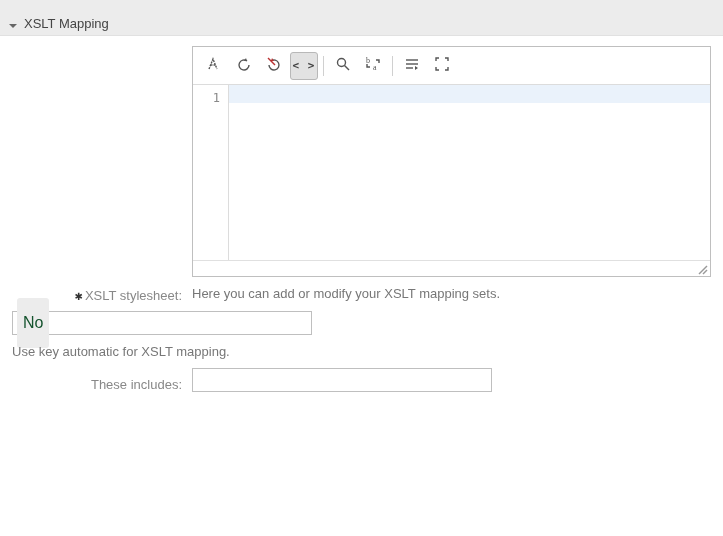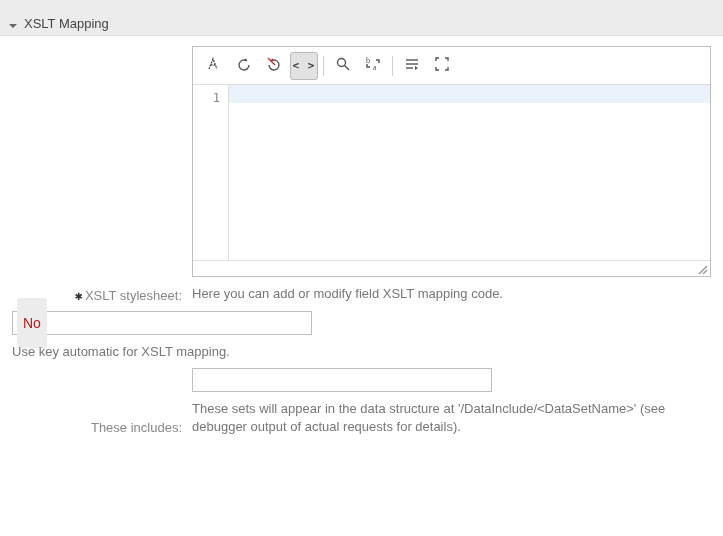--- a/index.html
+++ b/index.html
@@ -21,21 +21,21 @@
   .code-area-wrap { display:flex; height:176px; border-bottom:1px solid #e0e0e0; background:#fff; }
   .gutter { width:36px; background:#fff; border-right:1px solid #dcdcdc; text-align:right; padding:4px 8px 0 0; color:#888; font-family:Menlo,Consolas,monospace; font-size:12px; line-height:18px; }
   .code-area { flex:1; position:relative; }
   .active-line { position:absolute; top:0; left:0; right:0; height:18px; background:#eaf2fb; }
   .textarea { position:absolute; inset:0; border:none; outline:none; resize:none; background:transparent; font-family:Menlo,Consolas,monospace; font-size:12px; padding:4px 6px; line-height:18px; }
   .drag-row { height:15px; background:transparent; position:relative; }
   .drag-grip { position:absolute; right:2px; bottom:1px; width:12px; height:12px; cursor:nwse-resize; }
   .drag-grip svg { display:block; }
   .help { color:#777; margin:8px 0 0 0; line-height:1.35; }
   .select-like { border:1px solid #bfbfbf; background:#fff; height:24px; display:flex; align-items:center; padding:0 4px; width:300px; }
-  .pill { background:#ececec; border-radius:3px; padding:16px 6px; color:#b91c1c; font-size:14px; line-height:18px; }
+  .pill { background:#ececec; border-radius:3px; padding:16px 6px; color:#14532d; font-size:16px; line-height:18px; }
   .input-text { border:1px solid #bfbfbf; height:24px; width:300px; padding:0 6px; font-size:13px; }
   svg { stroke:#555; stroke-width:1.4; fill:none; }
   .icon-codebtn { font-family:Menlo,Consolas,monospace; font-size:11px; font-weight:bold; color:#444; letter-spacing:1px; }
 </style>
 </head>
 <body>
 
 <div class="section-header">
   <span class="tri">
     <svg width="10" height="10" viewBox="0 0 10 10">
@@ -130,36 +130,35 @@
         </div>
         <div class="drag-row">
           <div class="drag-grip">
             <svg width="12" height="12" viewBox="0 0 12 12">
                 <line x1="3" y1="11" x2="11" y2="3" stroke="#999"></line>
                 <line x1="7" y1="11" x2="11" y2="7" stroke="#999"></line>
               </svg>
           </div>
         </div>
       </div>
-      <p class="help">Here you can add or modify field XSLT mapping code.</p>
+      <p class="help">Here you can add or modify your XSLT mapping sets.</p>
     </div>
   </div>
 
   <div class="row">
     <div class="field-col">
       <div class="select-like">
         <span class="pill">No</span>
       </div>
       <p class="help">Use key automatic for XSLT mapping.</p>
     </div>
   </div>
 
   <div class="row">
     <div class="label-col">
       <span>These includes:</span>
     </div>
     <div class="field-col">
       <input type="text" class="input-text" value="" style="">
-      <p class="help">These sets will appear in the data structure at '/DataInclude/&lt;DataSetName&gt;' (see debugger output of actual requests for details).</p>
     </div>
   </div>
 
 </div>
 
 </body></html>

